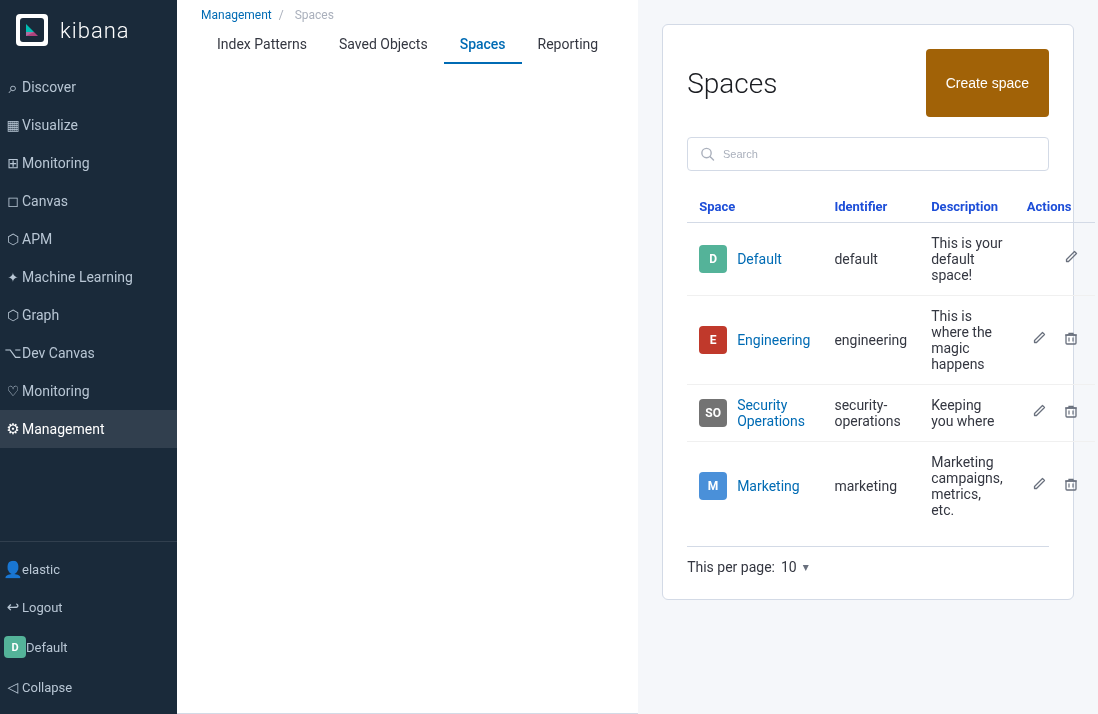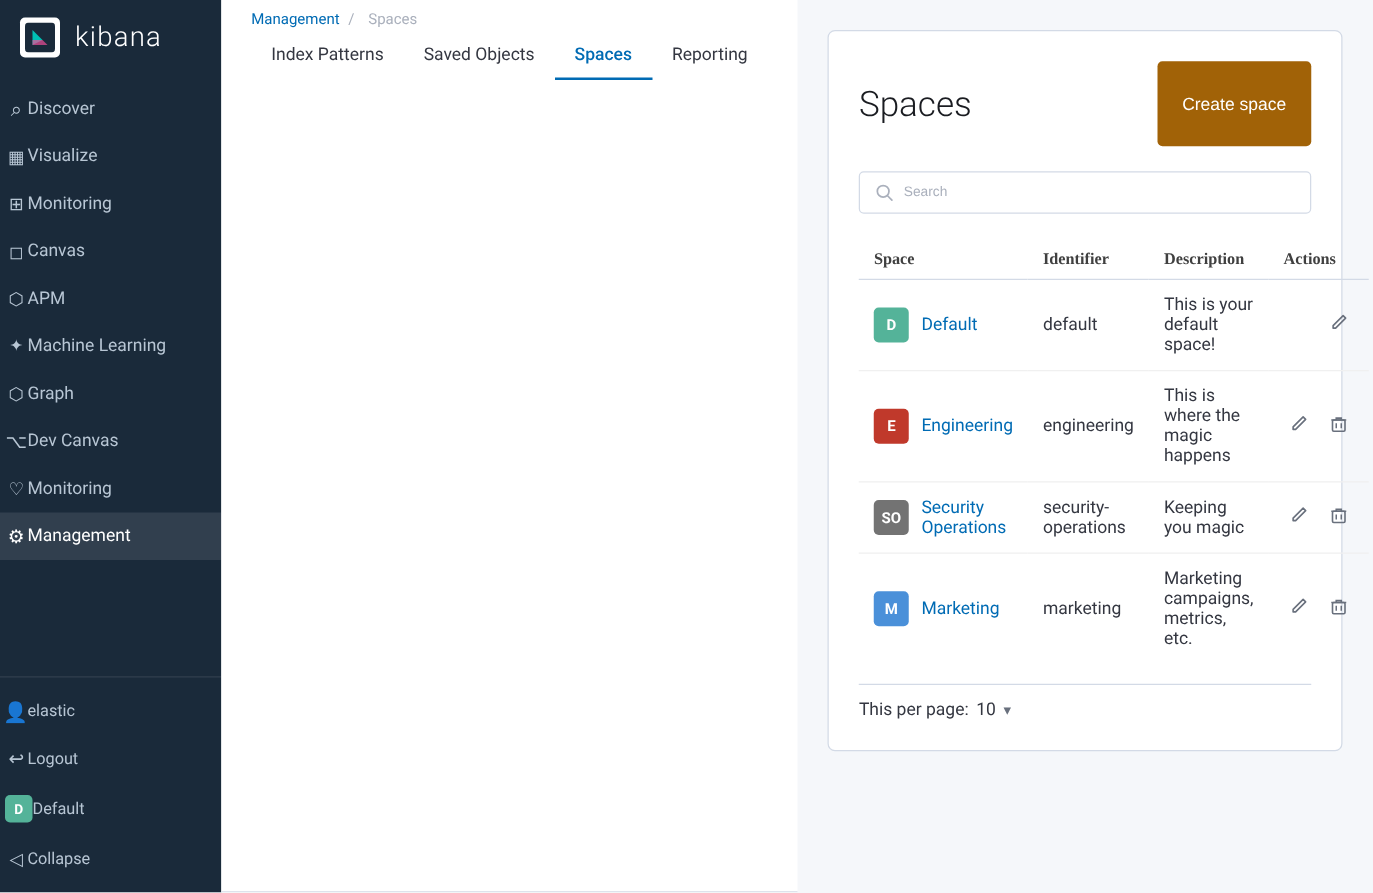--- a/index.html
+++ b/index.html
@@ -149,23 +149,22 @@
     }
     .search-bar input::placeholder { color: #aab0bc; }
 
     
     table { width: 100%; border-collapse: collapse; }
     thead th {
       text-align: left;
       padding: 8px 12px;
       font-size: 13px;
       font-weight: 700;
-      color: #404040;
+      color: #1d4ed8;
       border-bottom: 1px solid #d3dae6;
-      font-family: Liberation Serif, serif;
     }
     thead th.actions { text-align: left; margin-top: 41px; }
     tbody tr { border-bottom: 1px solid #f0f0f0; }
     tbody tr:last-child { border-bottom: none; }
     tbody td { padding: 12px 12px; font-size: 14px; color: #343741; vertical-align: middle; }
     .space-name-cell { display: flex; align-items: center; gap: 10px; }
     .space-avatar {
       width: 28px; height: 28px;
       border-radius: 4px;
       display: flex; align-items: center; justify-content: center;
@@ -371,21 +370,21 @@
   </td>
             </tr>
             <tr>
               <td>
     <div class="space-name-cell">
       <div class="space-avatar" style="background:#737373">SO</div>
       <a class="space-link" href="#">Security Operations</a>
     </div>
   </td>
               <td>security-operations</td>
-              <td>Keeping you magic</td>
+              <td>Keeping you where</td>
               <td>
     <div class="actions-cell">
       <button class="icon-btn" title="Edit">
         <svg width="16" height="16" viewBox="0 0 16 16" fill="none">
           <path d="M11.5 2.5l2 2-8 8H3.5v-2l8-8z" stroke="#69707d" stroke-width="1.3" stroke-linejoin="round" fill="none"></path>
         </svg>
       </button>
       <button class="icon-btn" title="Delete">
         <svg width="16" height="16" viewBox="0 0 16 16" fill="none">
           <rect x="3" y="5" width="10" height="9" rx="1" stroke="#69707d" stroke-width="1.3" fill="none"></rect>

